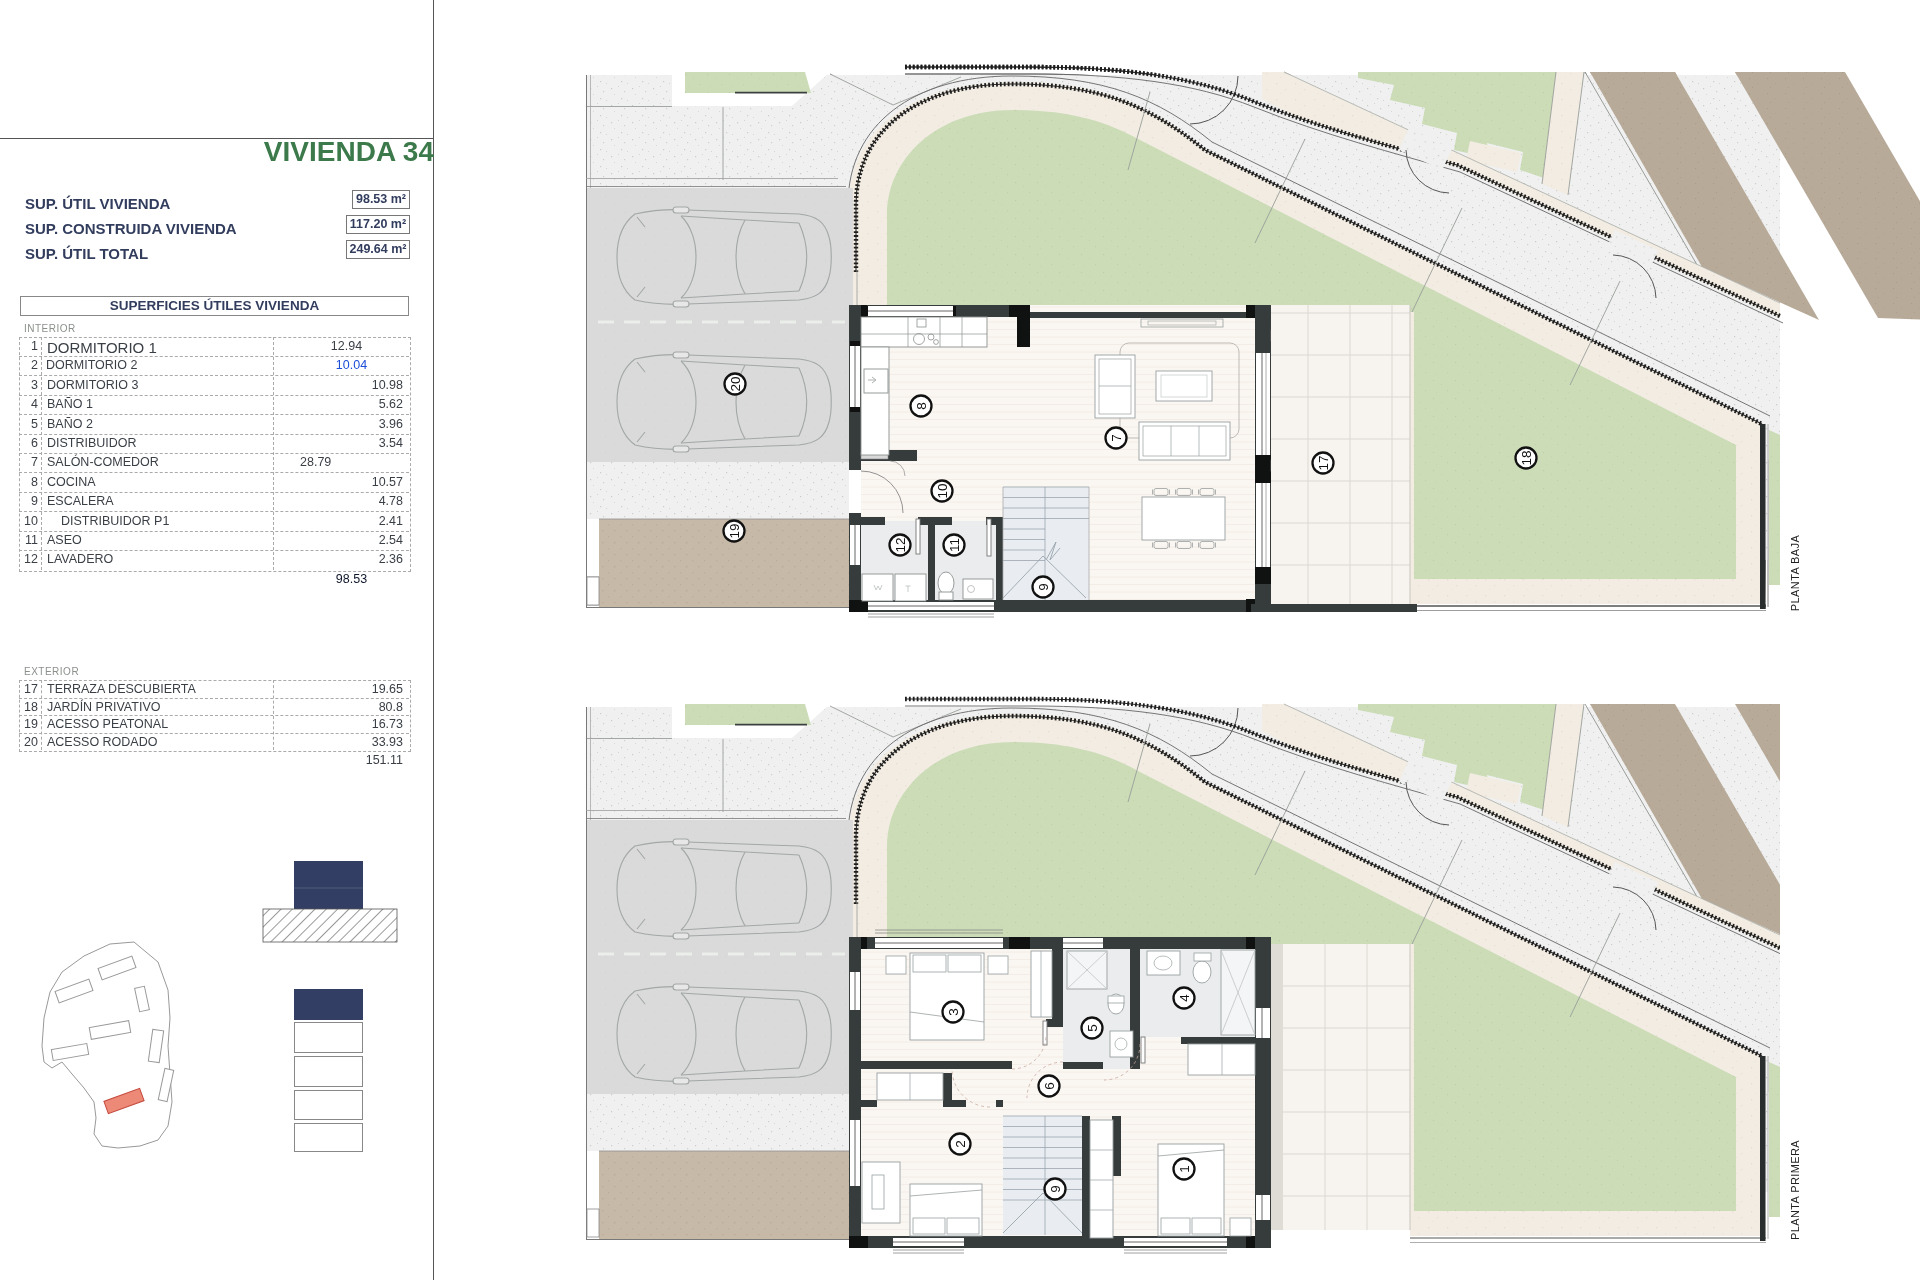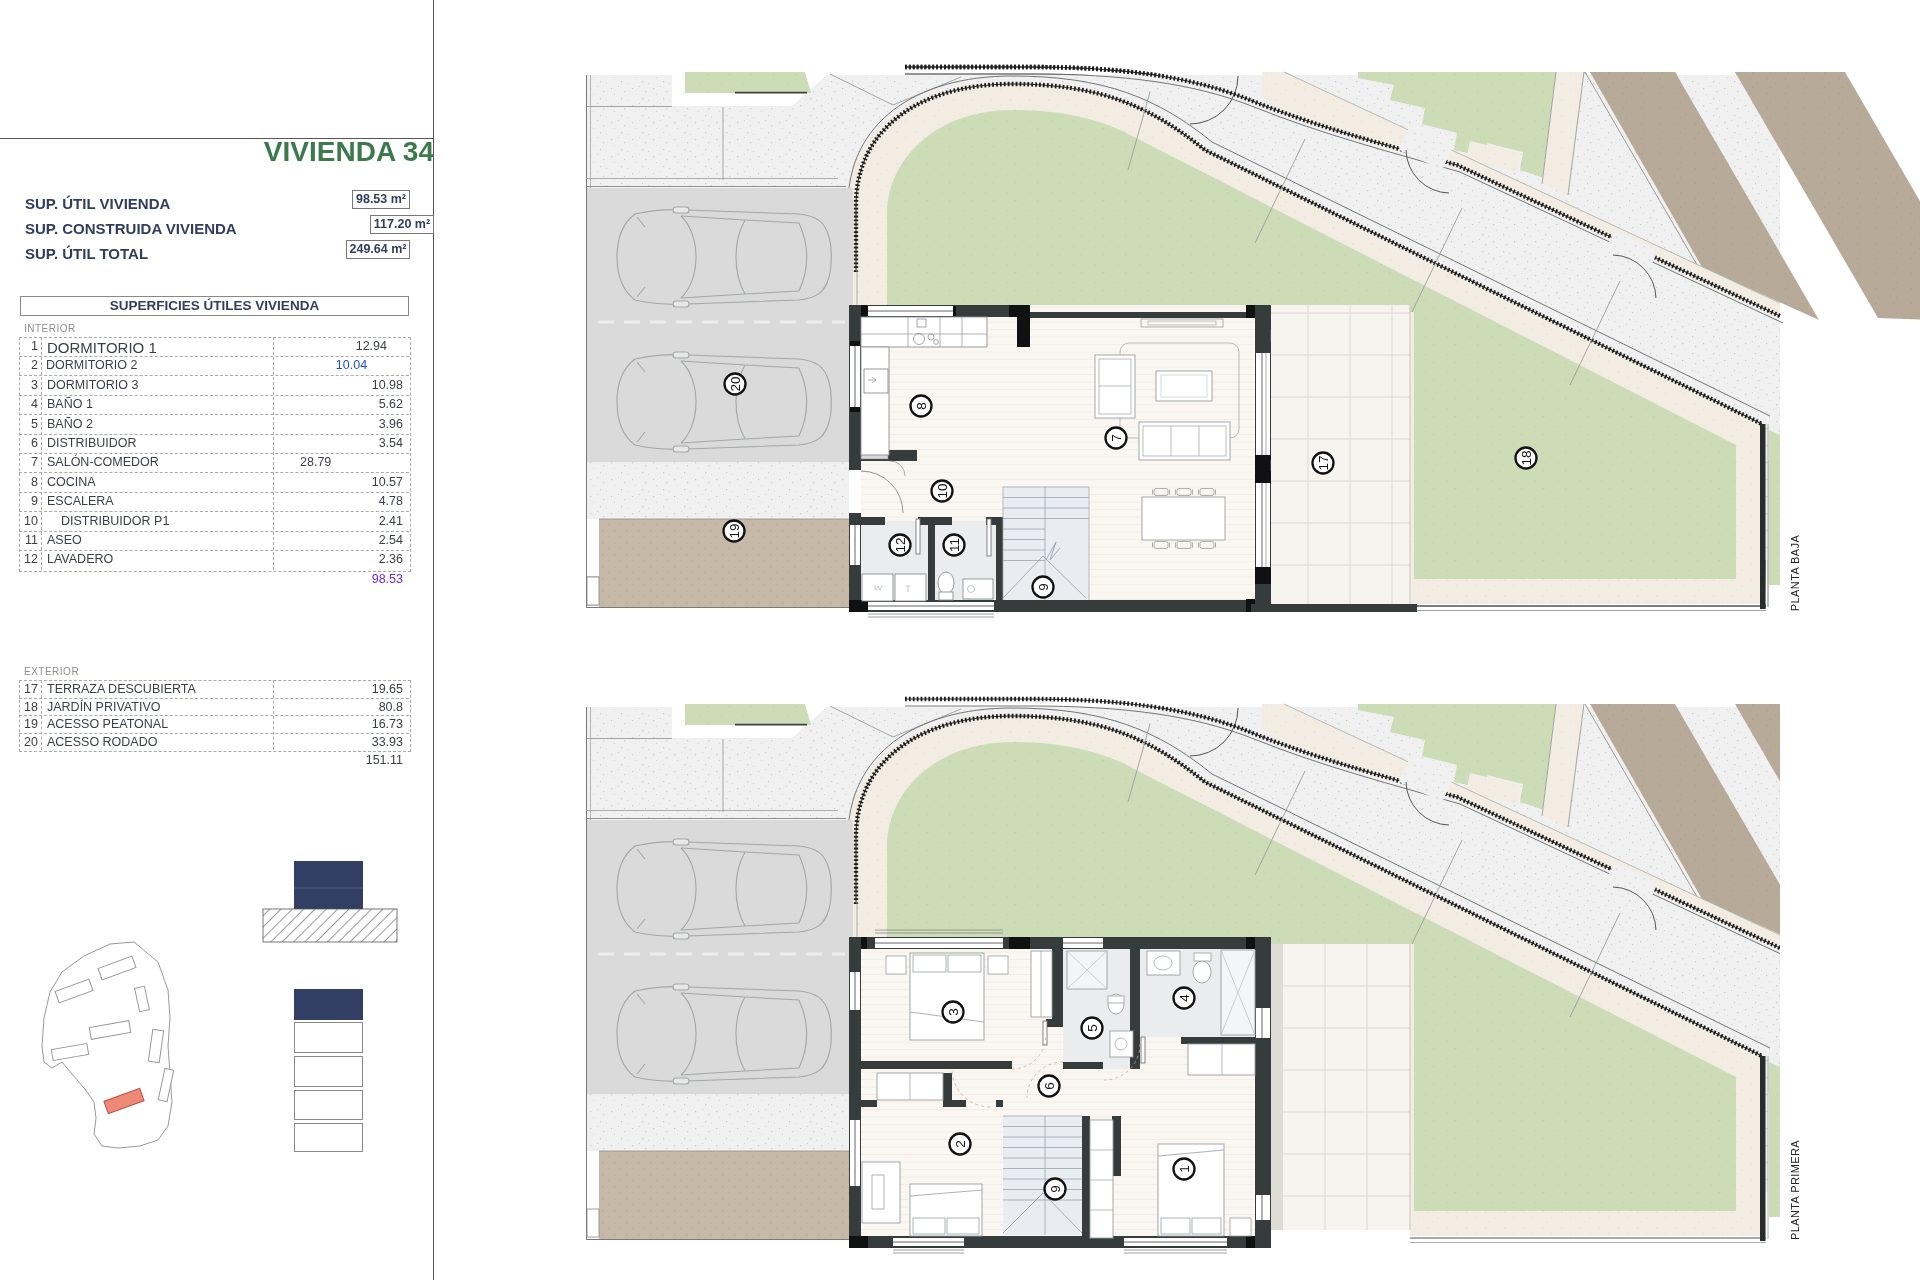--- a/index.html
+++ b/index.html
@@ -656,37 +656,37 @@
 <div style="position:absolute;left:0;top:138px;width:434px;height:1px;background:#555;"></div>
 
 <div style="position:absolute;left:0;top:136px;width:434px;text-align:right;font-size:28px;font-weight:bold;color:#3c7a4b;letter-spacing:0px;">VIVIENDA 34</div>
 
 <div style="position:absolute;left:25px;top:195px;font-size:15px;font-weight:bold;color:#323d5e;">SUP. ÚTIL VIVIENDA</div>
 
 <div style="position:absolute;left:352px;top:190px;width:56px;height:17px;border:1px solid #777;font-size:12.5px;font-weight:bold;color:#323d5e;text-align:center;line-height:17px;white-space:nowrap;">98.53 m²</div>
 
 <div style="position:absolute;left:25px;top:220px;font-size:15px;font-weight:bold;color:#323d5e;">SUP. CONSTRUIDA VIVIENDA</div>
 
-<div style="position:absolute;left:346px;top:215px;width:62px;height:17px;border:1px solid #777;font-size:12.5px;font-weight:bold;color:#323d5e;text-align:center;line-height:17px;white-space:nowrap;margin-left:24px;">117.20 m²</div>
+<div style="position:absolute;left:346px;top:215px;width:62px;height:17px;border:1px solid #777;font-size:12.5px;font-weight:bold;color:#323d5e;text-align:center;line-height:17px;white-space:nowrap;">117.20 m²</div>
 
 <div style="position:absolute;left:25px;top:245px;font-size:15px;font-weight:bold;color:#323d5e;">SUP. ÚTIL TOTAL</div>
 
 <div style="position:absolute;left:346px;top:240px;width:62px;height:17px;border:1px solid #777;font-size:12.5px;font-weight:bold;color:#323d5e;text-align:center;line-height:17px;white-space:nowrap;">249.64 m²</div>
 
 <div style="position:absolute;left:20px;top:296px;width:387px;height:18px;border:1px solid #888;font-size:13.5px;font-weight:bold;color:#323d5e;text-align:center;line-height:18px;">SUPERFICIES ÚTILES VIVIENDA</div>
 
 <div style="position:absolute;left:24px;top:323px;font-size:10px;color:#8b908b;letter-spacing:0.5px;">INTERIOR</div>
 
 <div style="position:absolute;left:19px;top:336.5px;width:390px;height:233px;border:1px dashed #aaa;"></div>
 <div style="position:absolute;left:41px;top:336.5px;width:1px;height:233px;border-left:1px dashed #aaa;"></div>
 <div style="position:absolute;left:273px;top:336.5px;width:1px;height:233px;border-left:1px dashed #aaa;"></div>
 
 <div style="position:absolute;left:19px;top:339.0px;width:19px;font-size:12.5px;color:#3a3f46;text-align:right;">1</div>
 <div style="position:absolute;left:47px;top:339.0px;font-size:15px;color:#3a3f46;">DORMITORIO 1</div>
-<div style="position:absolute;left:284px;top:339.0px;width:103px;font-size:12.5px;color:#3a3f46;text-align:right;">12.94</div>
+<div style="position:absolute;left:295px;top:339.0px;width:103px;font-size:12.5px;color:#3a3f46;text-align:center;">12.94</div>
 
 <div style="position:absolute;left:19px;top:355.9px;width:390px;height:1px;border-top:1px dashed #aaa;"></div>
 <div style="position:absolute;left:19px;top:358.4px;width:19px;font-size:12.5px;color:#3a3f46;text-align:right;">2</div>
 <div style="position:absolute;left:46px;top:358.4px;font-size:12.5px;color:#3a3f46;">DORMITORIO 2</div>
 <div style="position:absolute;left:300px;top:358.4px;width:103px;font-size:12.5px;color:#1d4ed8;text-align:center;">10.04</div>
 
 <div style="position:absolute;left:19px;top:375.3px;width:390px;height:1px;border-top:1px dashed #aaa;"></div>
 <div style="position:absolute;left:19px;top:377.8px;width:19px;font-size:12.5px;color:#3a3f46;text-align:right;">3</div>
 <div style="position:absolute;left:47px;top:377.8px;font-size:12.5px;color:#3a3f46;">DORMITORIO 3</div>
 <div style="position:absolute;left:300px;top:377.8px;width:103px;font-size:12.5px;color:#3a3f46;text-align:right;">10.98</div>
@@ -729,21 +729,21 @@
 <div style="position:absolute;left:19px;top:530.5px;width:390px;height:1px;border-top:1px dashed #aaa;"></div>
 <div style="position:absolute;left:19px;top:533.0px;width:19px;font-size:12.5px;color:#3a3f46;text-align:right;">11</div>
 <div style="position:absolute;left:47px;top:533.0px;font-size:12.5px;color:#3a3f46;">ASEO</div>
 <div style="position:absolute;left:300px;top:533.0px;width:103px;font-size:12.5px;color:#3a3f46;text-align:right;">2.54</div>
 
 <div style="position:absolute;left:19px;top:549.9px;width:390px;height:1px;border-top:1px dashed #aaa;"></div>
 <div style="position:absolute;left:19px;top:552.4px;width:19px;font-size:12.5px;color:#3a3f46;text-align:right;">12</div>
 <div style="position:absolute;left:47px;top:552.4px;font-size:12.5px;color:#3a3f46;">LAVADERO</div>
 <div style="position:absolute;left:300px;top:552.4px;width:103px;font-size:12.5px;color:#3a3f46;text-align:right;">2.36</div>
 
-<div style="position:absolute;left:300px;top:572.3px;width:103px;font-size:12.5px;color:#6d28d9;text-align:right;">98.53</div>
+<div style="position:absolute;left:300px;top:572.3px;width:103px;font-size:12.5px;color:#0f172a;text-align:center;">98.53</div>
 
 <div style="position:absolute;left:24px;top:666px;font-size:10px;color:#8b908b;letter-spacing:0.5px;">EXTERIOR</div>
 
 <div style="position:absolute;left:19px;top:680.0px;width:390px;height:70px;border:1px dashed #aaa;"></div>
 <div style="position:absolute;left:41px;top:680.0px;width:1px;height:70px;border-left:1px dashed #aaa;"></div>
 <div style="position:absolute;left:273px;top:680.0px;width:1px;height:70px;border-left:1px dashed #aaa;"></div>
 
 <div style="position:absolute;left:19px;top:682.0px;width:19px;font-size:12.5px;color:#3a3f46;text-align:right;">17</div>
 <div style="position:absolute;left:47px;top:682.0px;font-size:12.5px;color:#3a3f46;">TERRAZA DESCUBIERTA</div>
 <div style="position:absolute;left:300px;top:682.0px;width:103px;font-size:12.5px;color:#3a3f46;text-align:right;">19.65</div>

